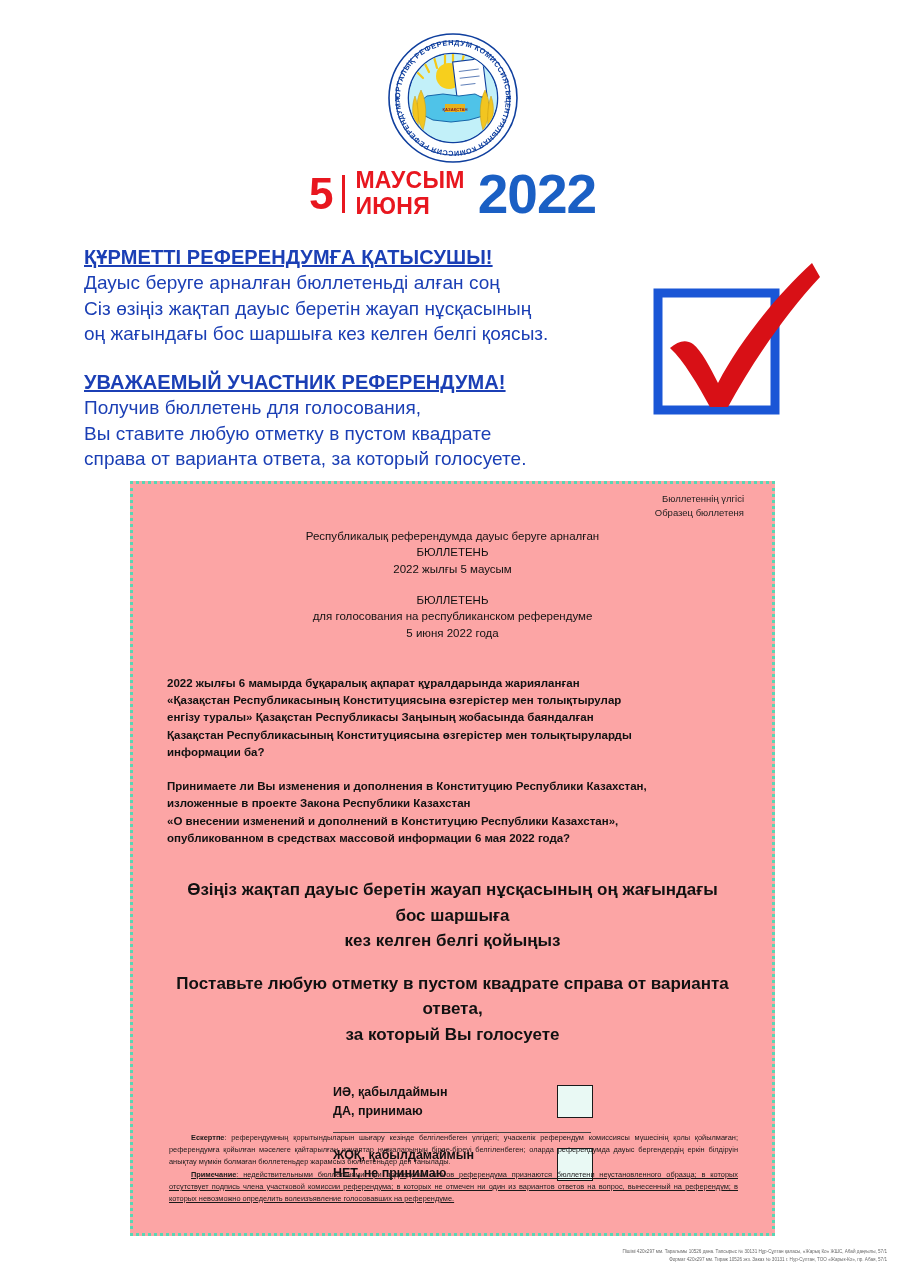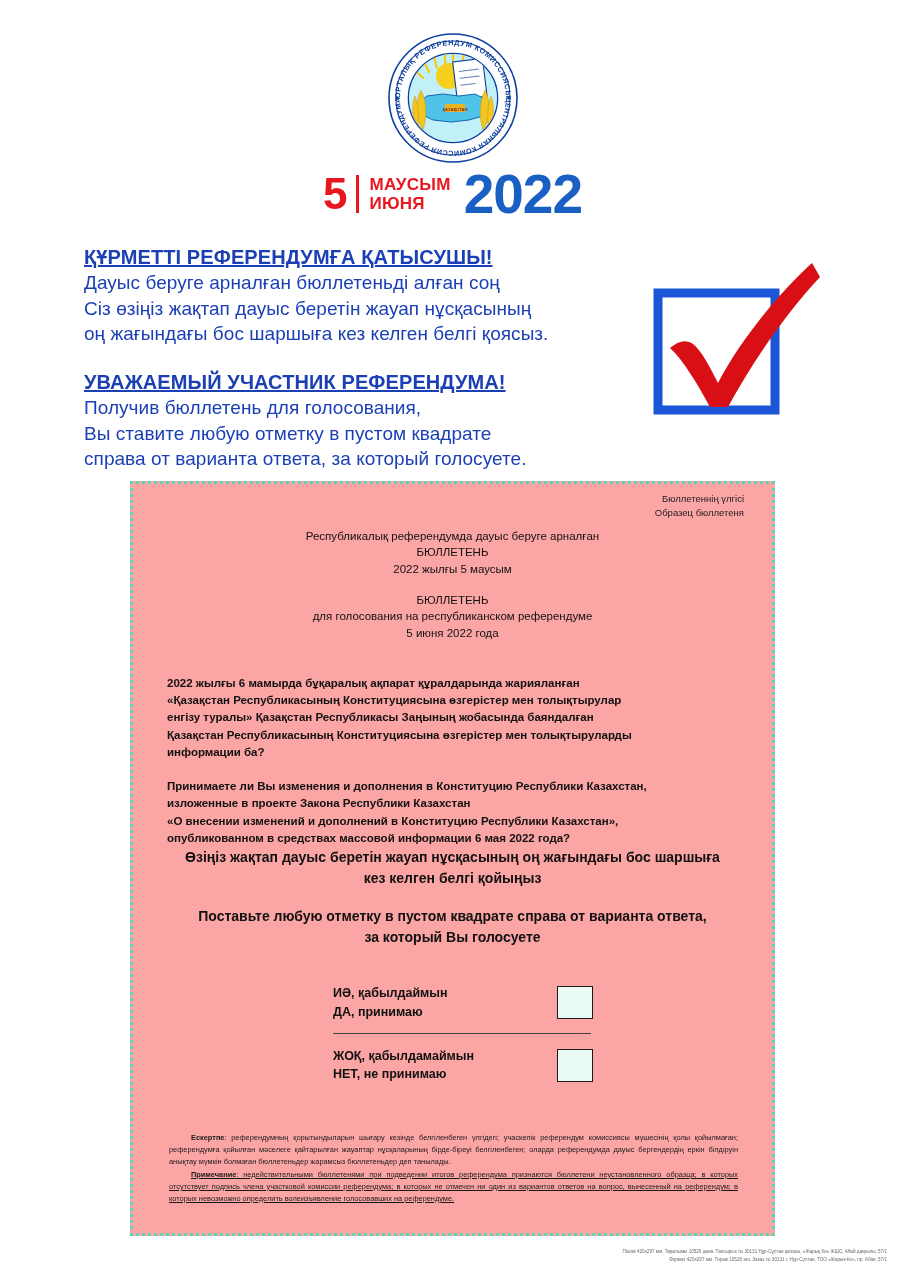--- a/index.html
+++ b/index.html
@@ -55,21 +55,21 @@
     width: 3px;
     height: 38px;
     background: #e8171f;
     margin: 0 3px;
   }
   .date-months {
     display: flex;
     flex-direction: column;
     color: #e8171f;
     font-weight: bold;
-    font-size: 17px;
+    font-size: 23px;
     line-height: 1.12;
     letter-spacing: 0.3px;
   }
   .date-year {
     font-size: 55px;
     font-weight: bold;
     color: #1a5fc4;
     line-height: 0.95;
     letter-spacing: -1px;
     margin-left: 6px;
@@ -139,22 +139,23 @@
   .question-block {
     margin-top: 34px;
     font-size: 11.5px;
     font-weight: bold;
     line-height: 1.5;
     padding: 0 34px;
   }
   .question-gap { height: 17px; }
 
   .vote-instr {
+    margin-top: 30px;
     text-align: center;
-    font-size: 14px;
+    font-size: 17px;
     font-weight: bold;
     line-height: 1.5;
     padding: 0 40px;
   }
   .vote-instr-gap { height: 17px; }
 
   
   .options {
     margin-top: 36px;
     padding-left: 200px;

